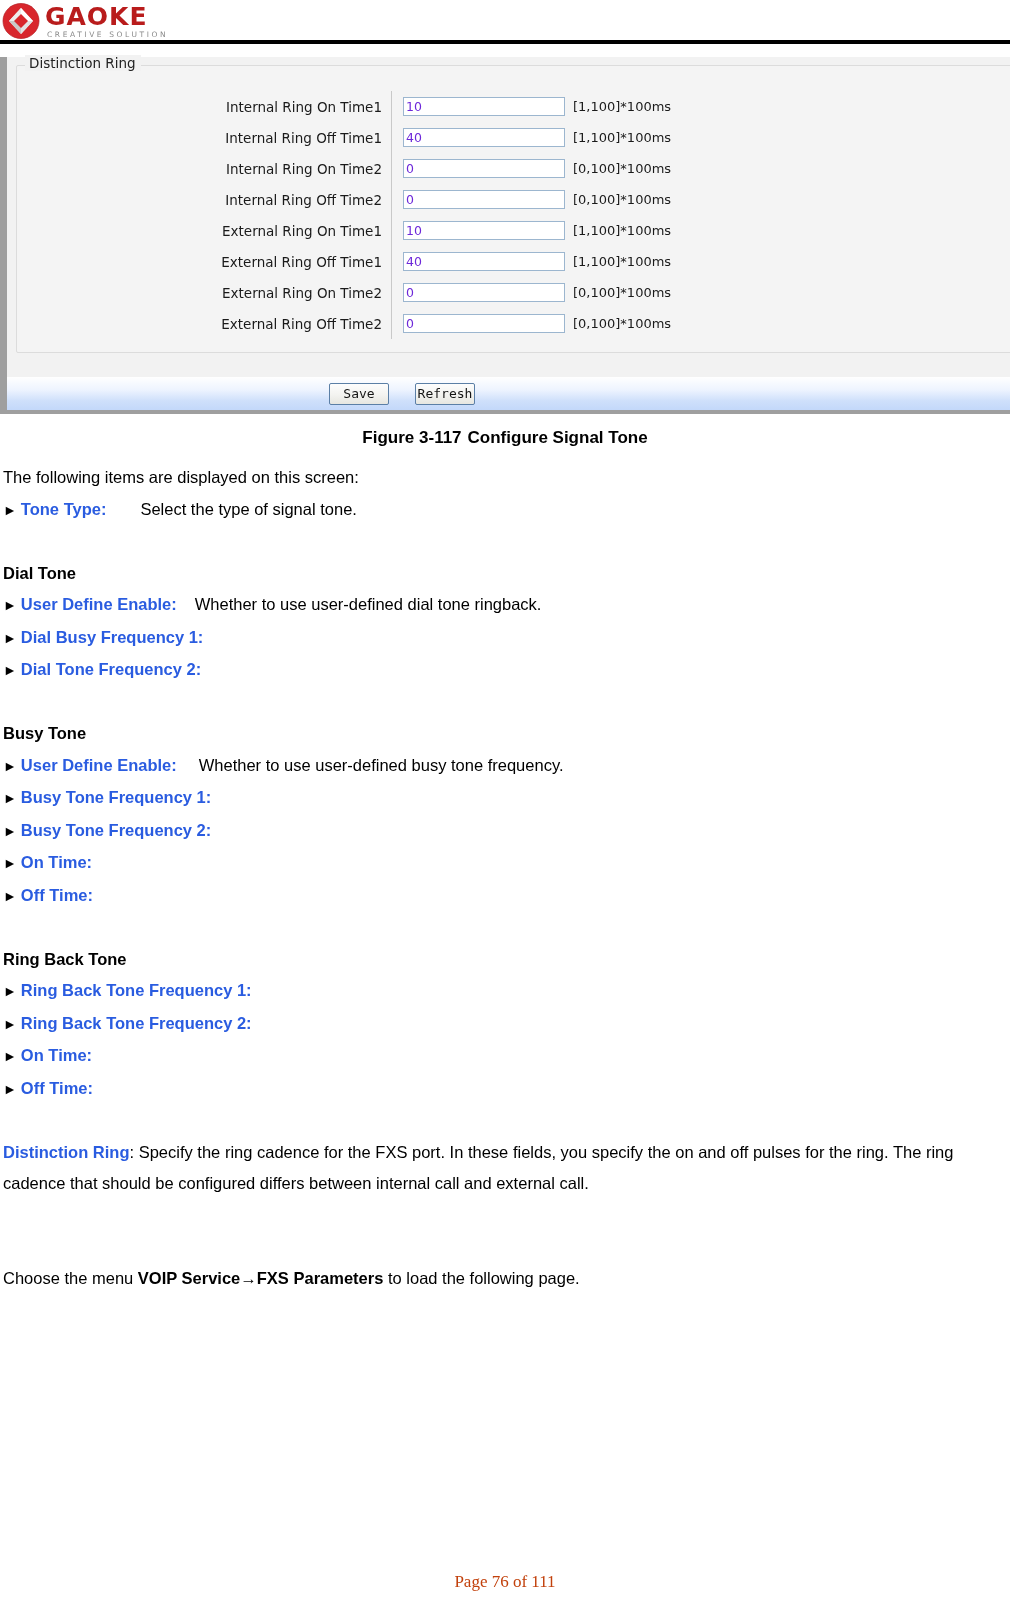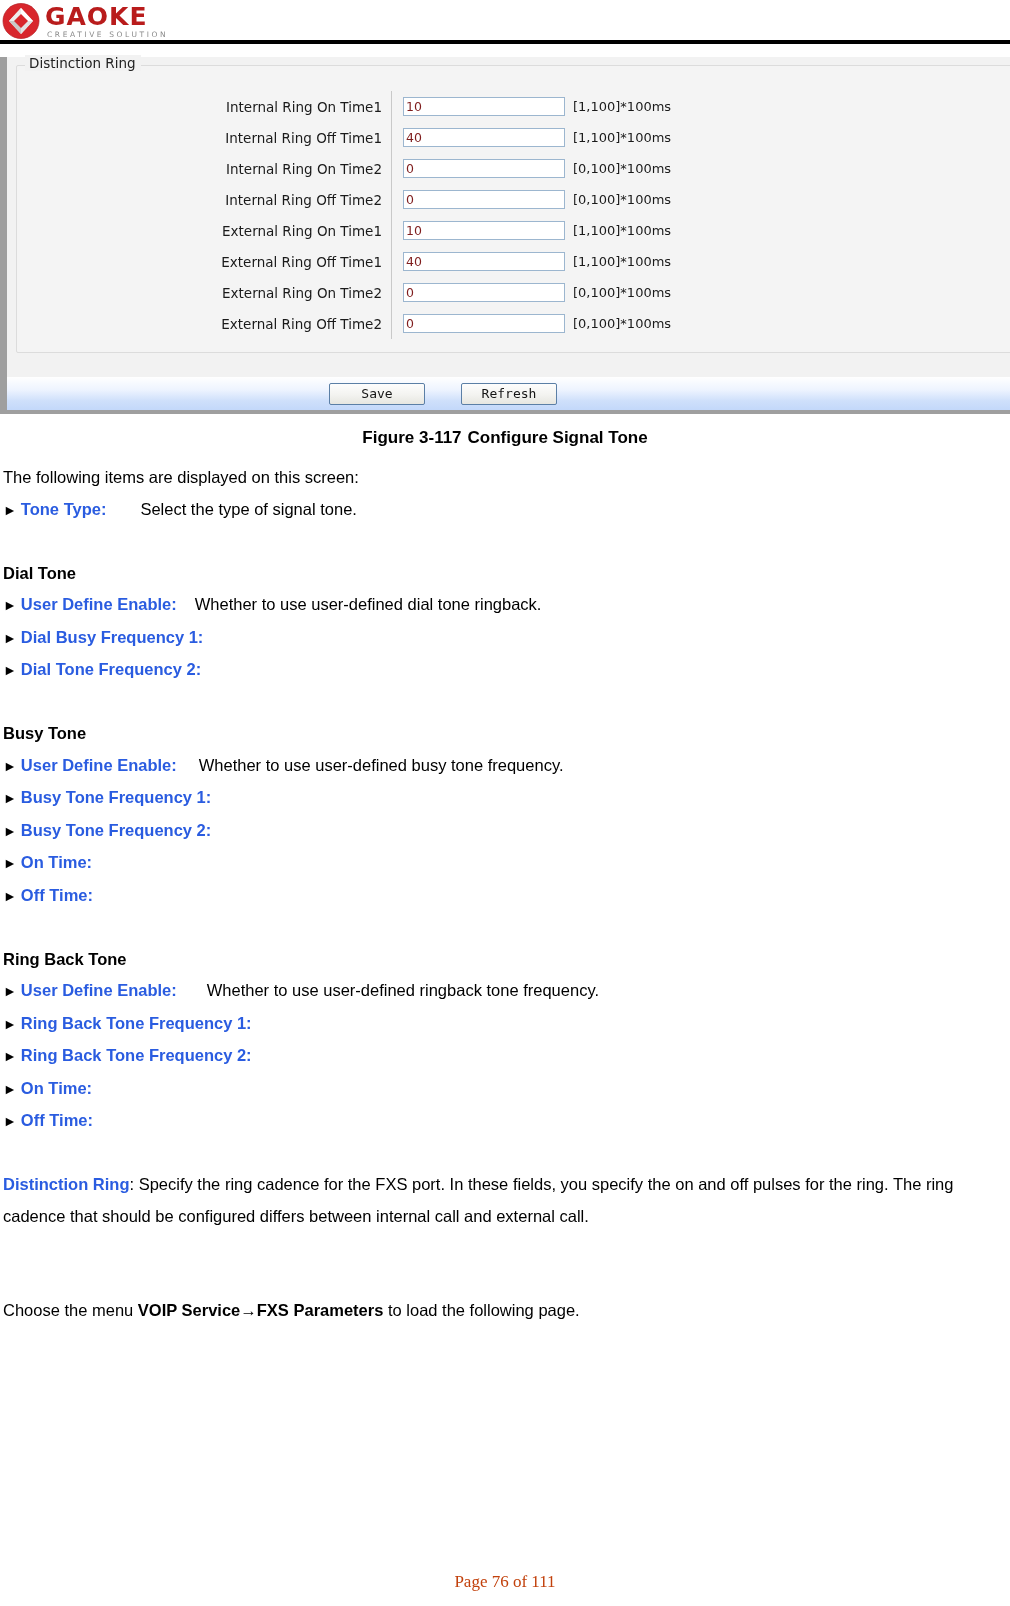--- a/index.html
+++ b/index.html
@@ -145,21 +145,21 @@
   }
   .row-input {
     width: 162px;
     height: 19px;
     margin-left: 11px;
     box-sizing: border-box;
     border: 1px solid #9cb6cf;
     background: #ffffff;
     font-family: "DejaVu Sans", sans-serif;
     font-size: 12.5px;
-    color: #7f1d1d;
+    color: #6d28d9;
     padding: 0 2px;
     line-height: 17px;
     outline: none;
   }
   .row-hint {
     margin-left: 8px;
     font-family: "DejaVu Sans", sans-serif;
     font-size: 13px;
     color: #1a1a1a;
     white-space: nowrap;
@@ -178,32 +178,32 @@
     top: 320px;
     right: -6px;
     height: 33px;
     background: linear-gradient(to bottom, #ffffff 0%, #eef4ff 38%, #cfe0fb 72%, #c3d8fa 100%);
     display: flex;
     align-items: center;
     padding-left: 322px;
     box-sizing: border-box;
   }
   .btn {
-    width: 96px;
+    width: 60px;
     height: 22px;
     box-sizing: border-box;
     border: 1px solid #5b7fa6;
     border-radius: 2px;
     background: linear-gradient(to bottom, #fdfdfd 0%, #f3f3f0 55%, #e6e6e0 100%);
     font-family: "DejaVu Sans Mono", monospace;
     font-size: 13px;
     color: #151515;
     text-align: center;
     line-height: 20px;
-    margin-right: 36px;
+    margin-right: 26px;
     cursor: pointer;
   }
 
   
   .fig-caption {
     position: absolute;
     left: 0;
     top: 428px;
     width: 1010px;
     text-align: center;
@@ -423,23 +423,20 @@
   </div>
 
   <div class="bullet-line">
     <span class="arrow">►</span><span class="blue-term">Off Time:</span>
   </div>
 
   <div class="blank-line"></div>
 
   <div class="group-head">Ring Back Tone</div>
 
-  <div class="bullet-line">
-    <span class="arrow">►</span><span class="blue-term">User Define Enable:</span><span class="desc-gap-4"></span><span>Whether to use user-defined ringback tone frequency.</span>
-  </div>
 
   <div class="bullet-line">
     <span class="arrow">►</span><span class="blue-term">Ring Back Tone Frequency 1:</span>
   </div>
 
   <div class="bullet-line">
     <span class="arrow">►</span><span class="blue-term">Ring Back Tone Frequency 2:</span>
   </div>
 
   <div class="bullet-line">

